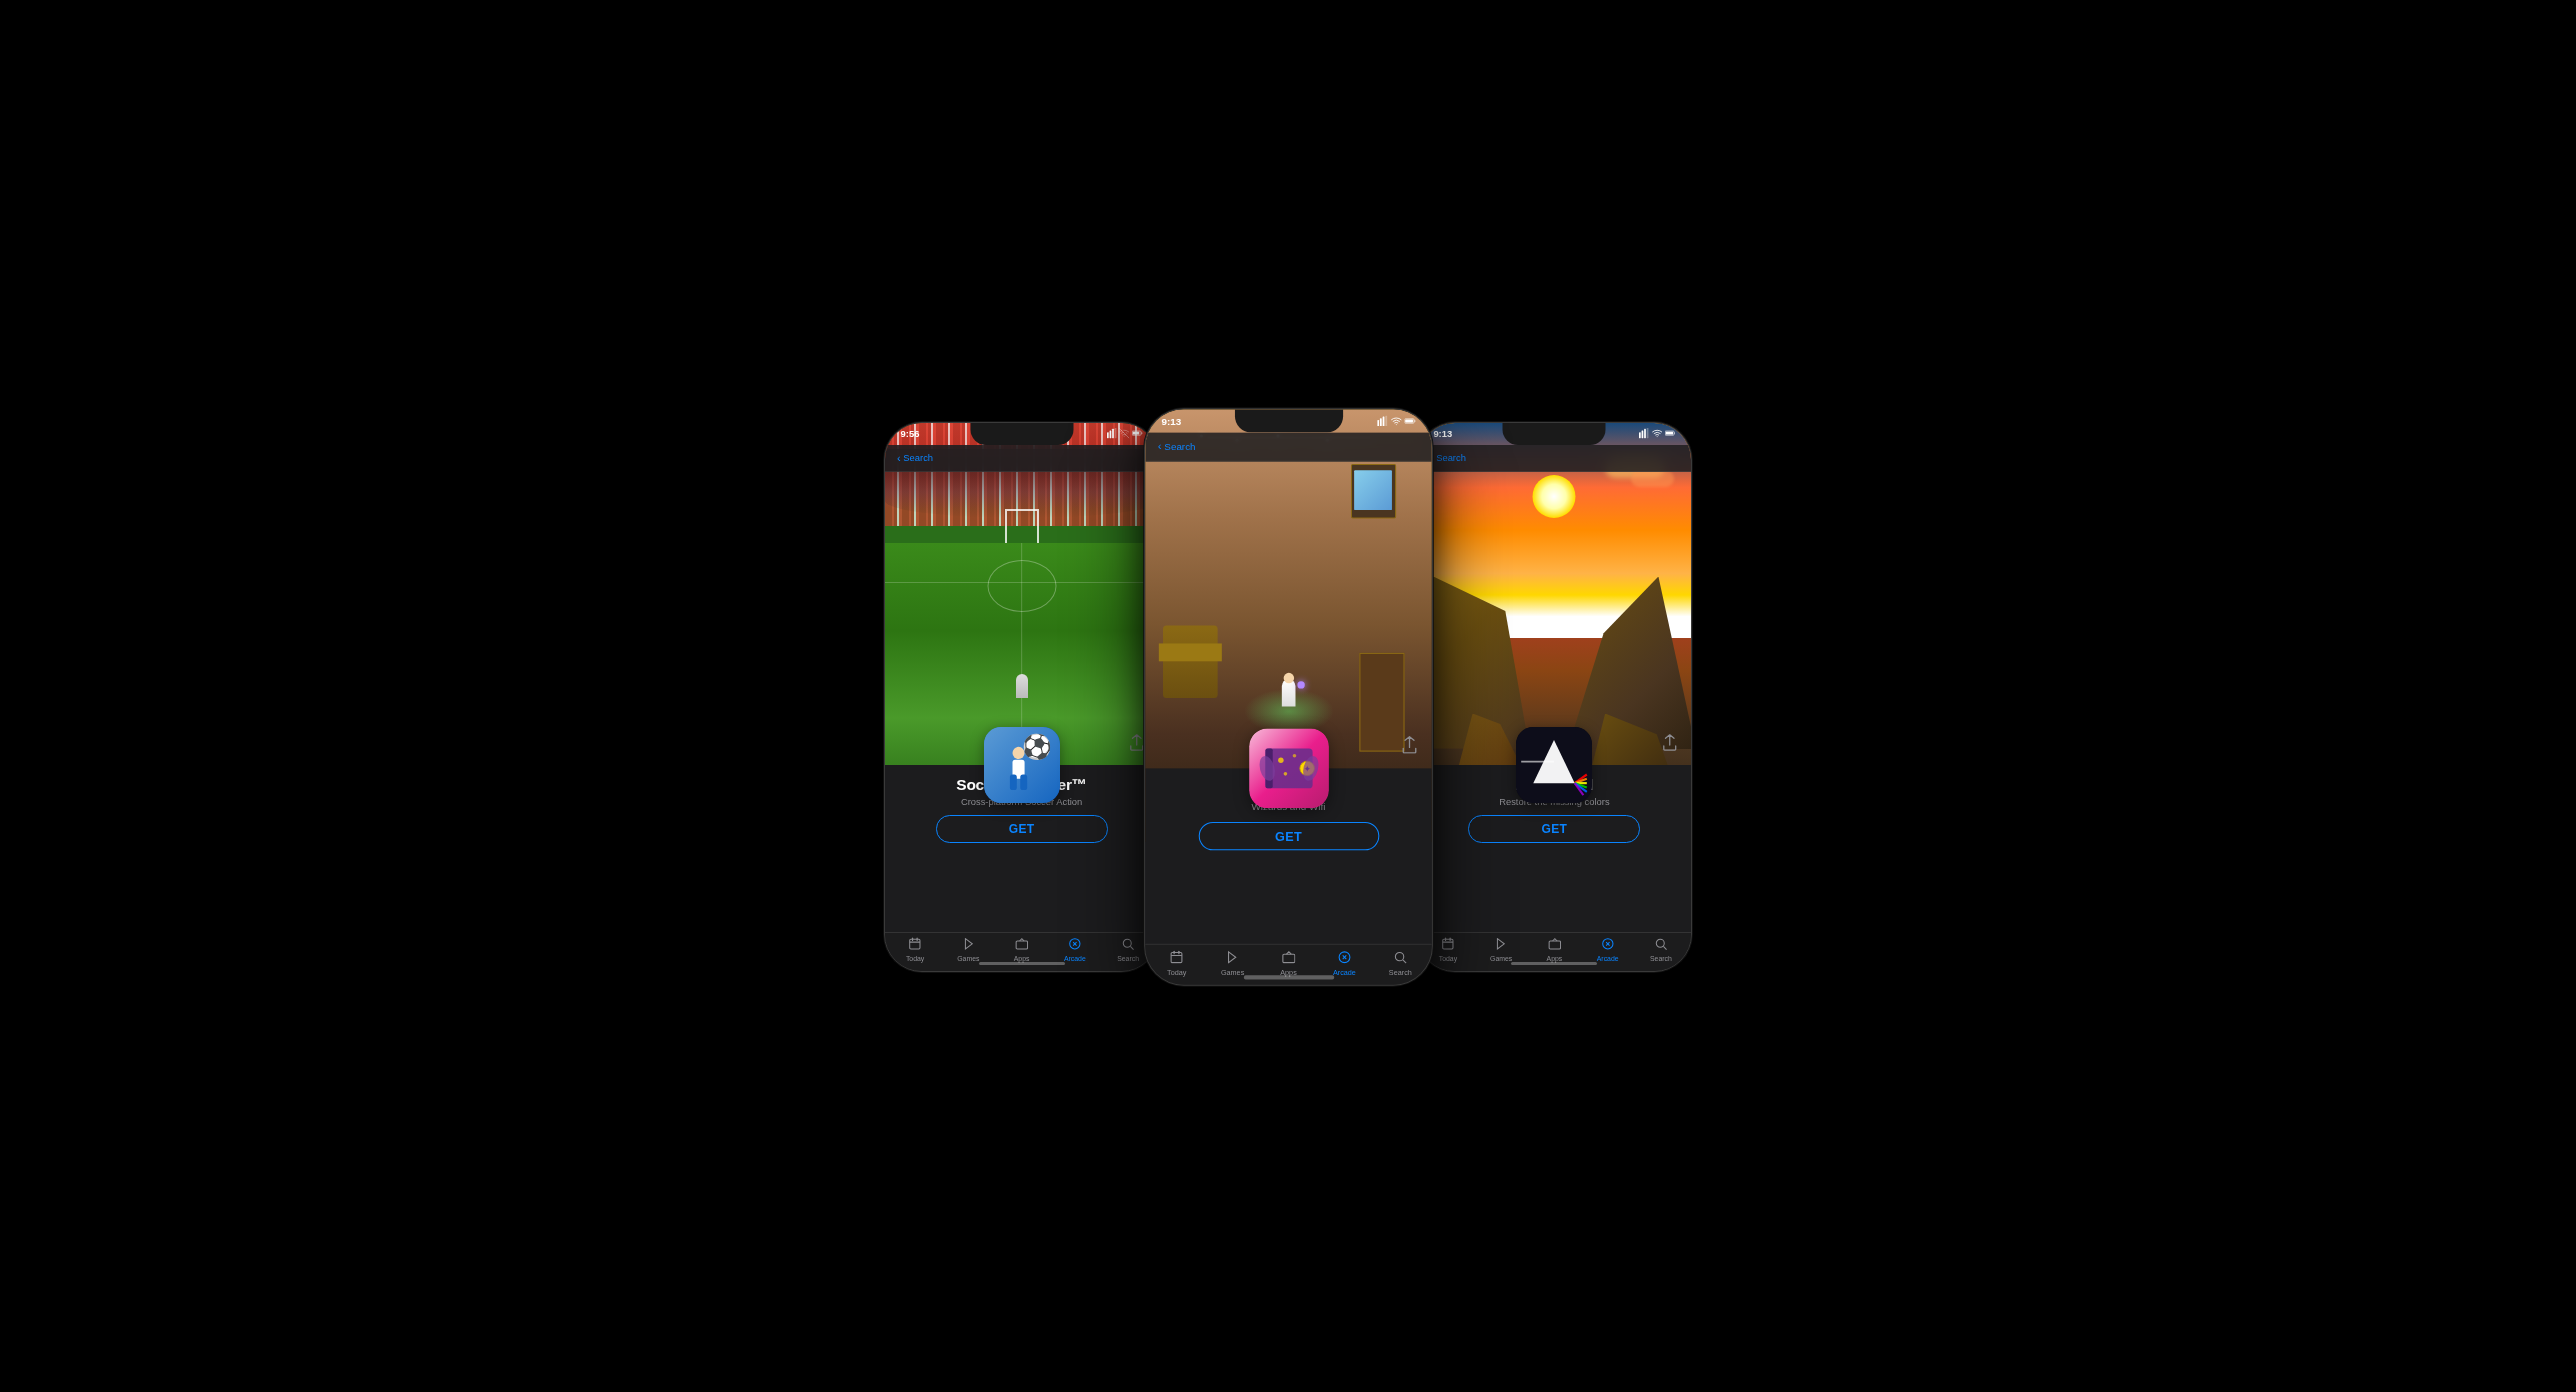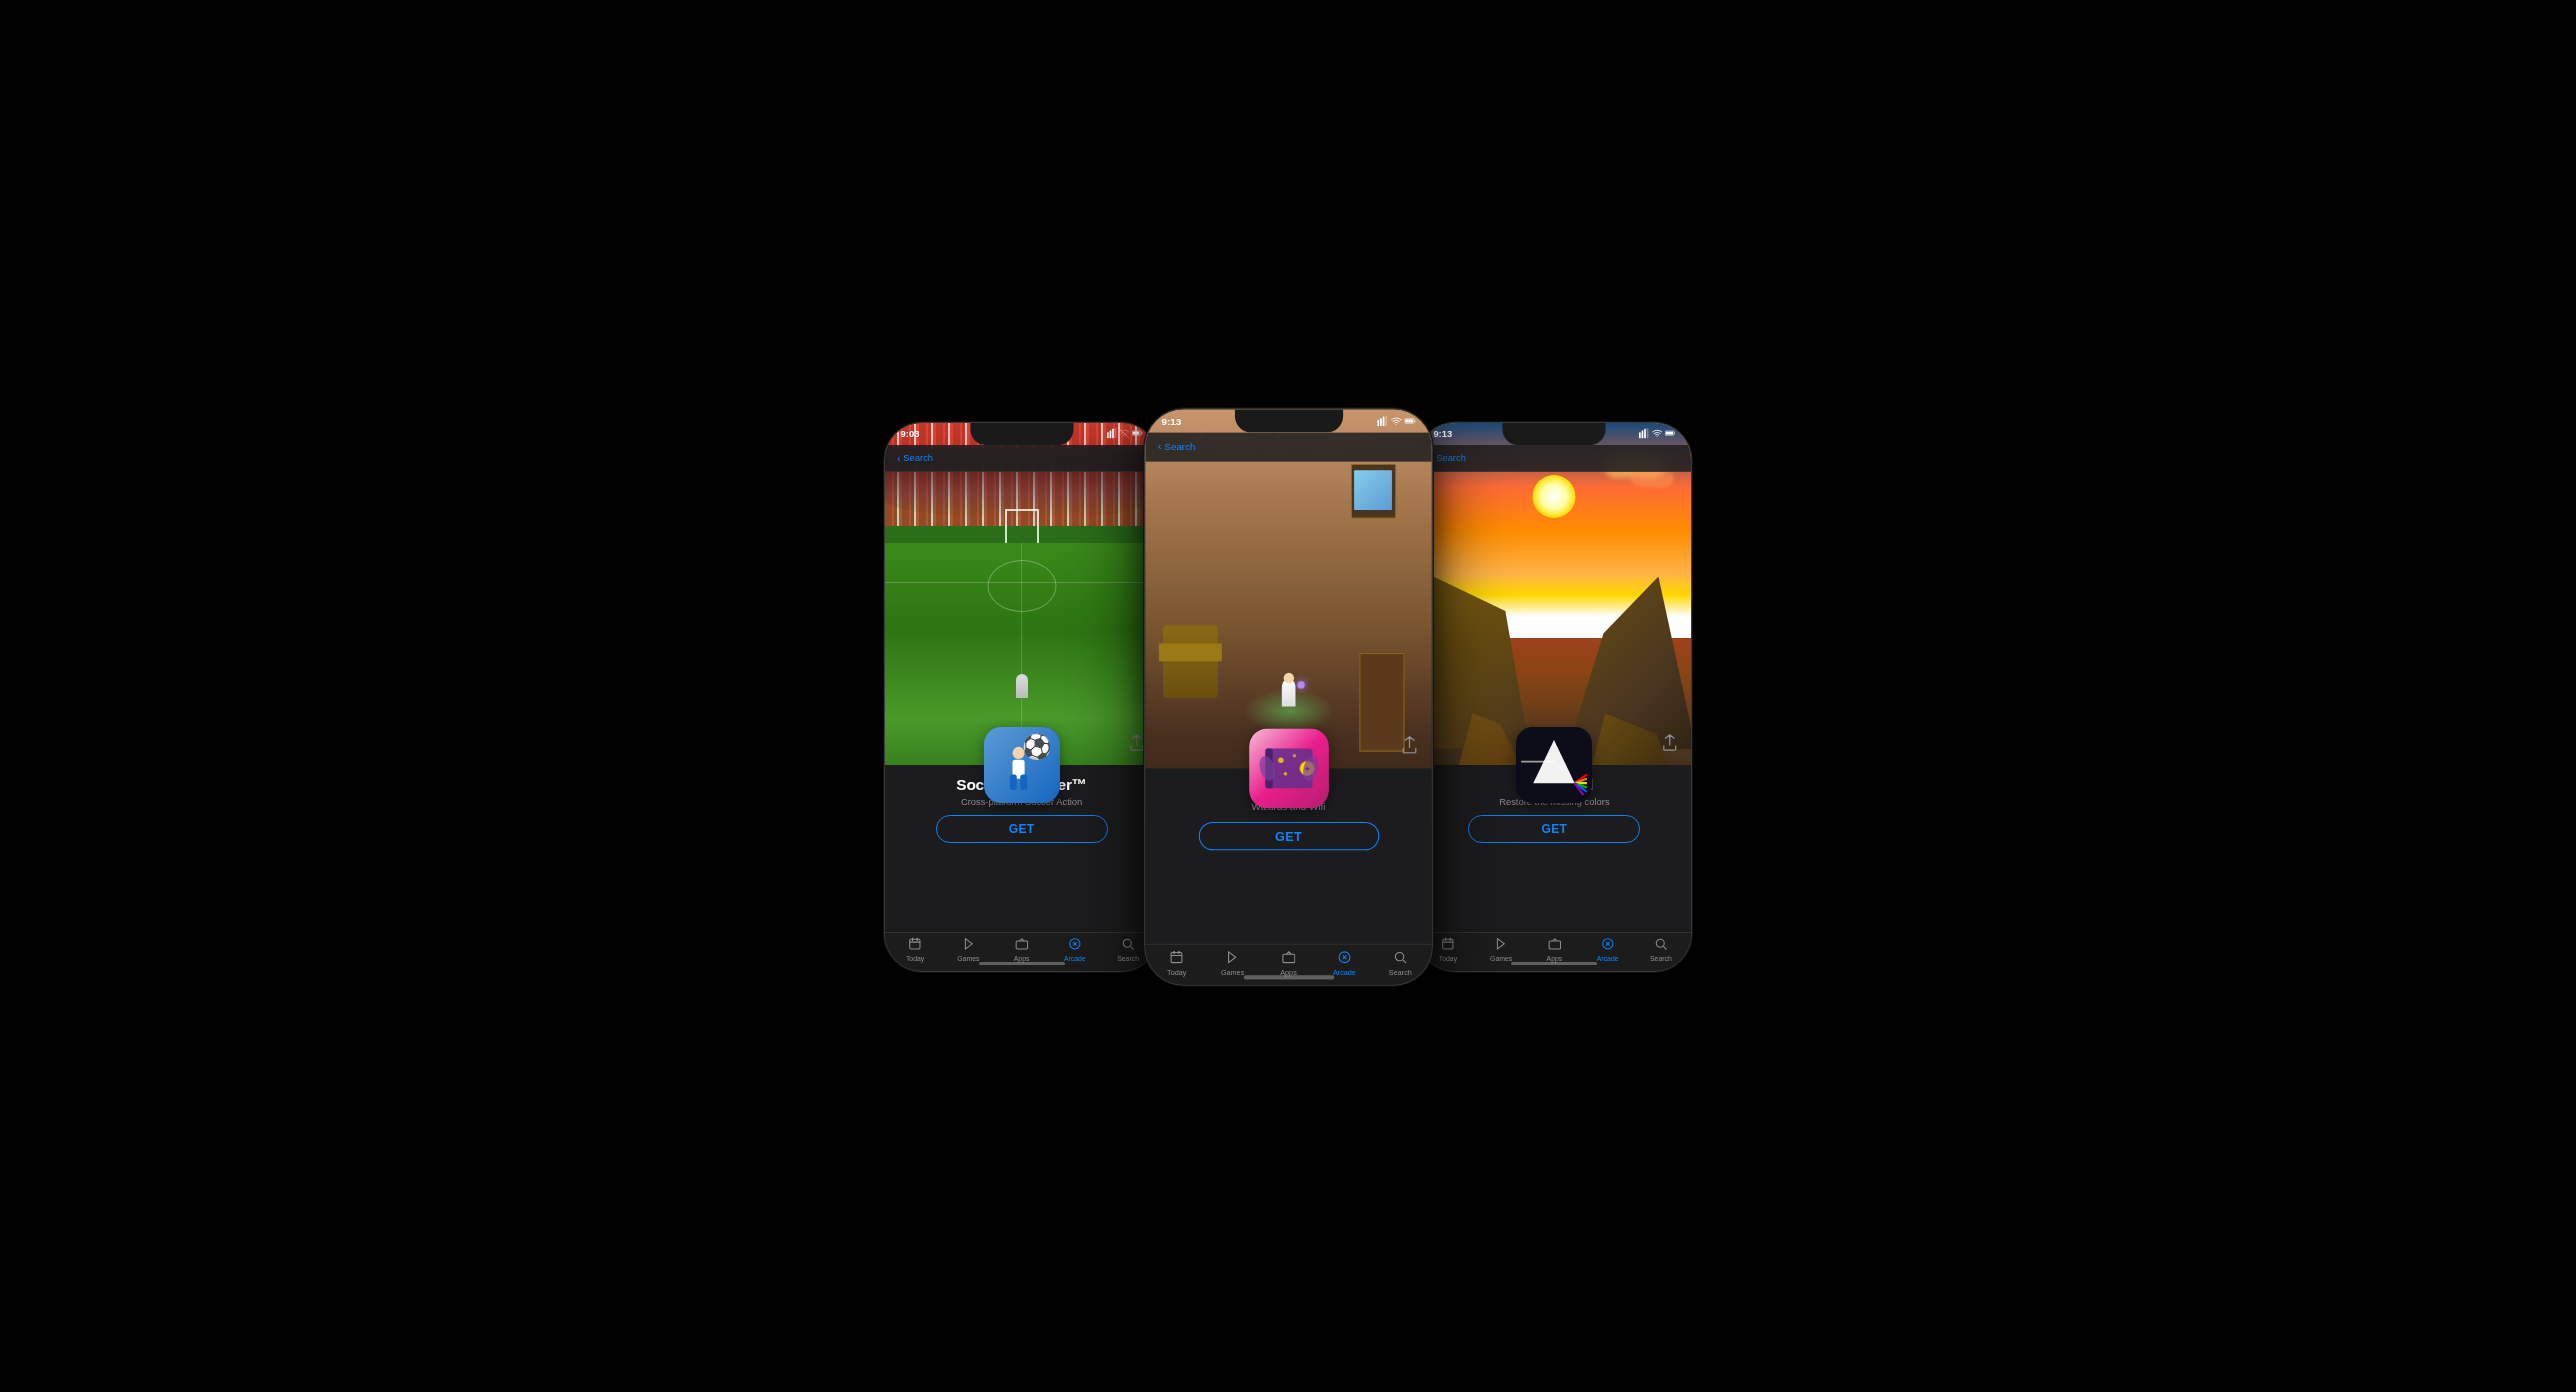--- a/index.html
+++ b/index.html
@@ -451,21 +451,21 @@
 <div class="phones-container">
 
   <div class="phone phone-1 left">
     <div class="side-button-left-1"></div>
     <div class="side-button-left-2"></div>
     <div class="side-button-left-3"></div>
     <div class="side-button-right"></div>
     <div class="screen">
       <div class="notch"></div>
       <div class="status-bar">
-        <span class="status-time">9:03</span>
+        <span class="status-time">9:56</span>
         <div class="status-icons">
           <svg viewBox="0 0 24 24" fill="white">
               <rect x="0" y="10" width="4" height="14" rx="1"></rect>
               <rect x="6" y="6" width="4" height="18" rx="1"></rect>
               <rect x="12" y="2" width="4" height="22" rx="1"></rect>
               <rect x="18" y="0" width="4" height="24" rx="1" opacity="0.3"></rect>
             </svg>
           <svg viewBox="0 0 24 24" fill="white">
               <path d="M1 1l22 22M16.72 11.06A10.94 10.94 0 0 1 19 12.55M5 12.55a10.94 10.94 0 0 1 5.17-2.39M10.71 5.05A16 16 0 0 1 22.56 9M1.42 9a15.91 15.91 0 0 1 4.7-2.88M8.53 16.11a6 6 0 0 1 6.95 0M12 20h.01" stroke="white" stroke-width="2" fill="none" stroke-linecap="round" opacity="0.4"></path>
             </svg>

